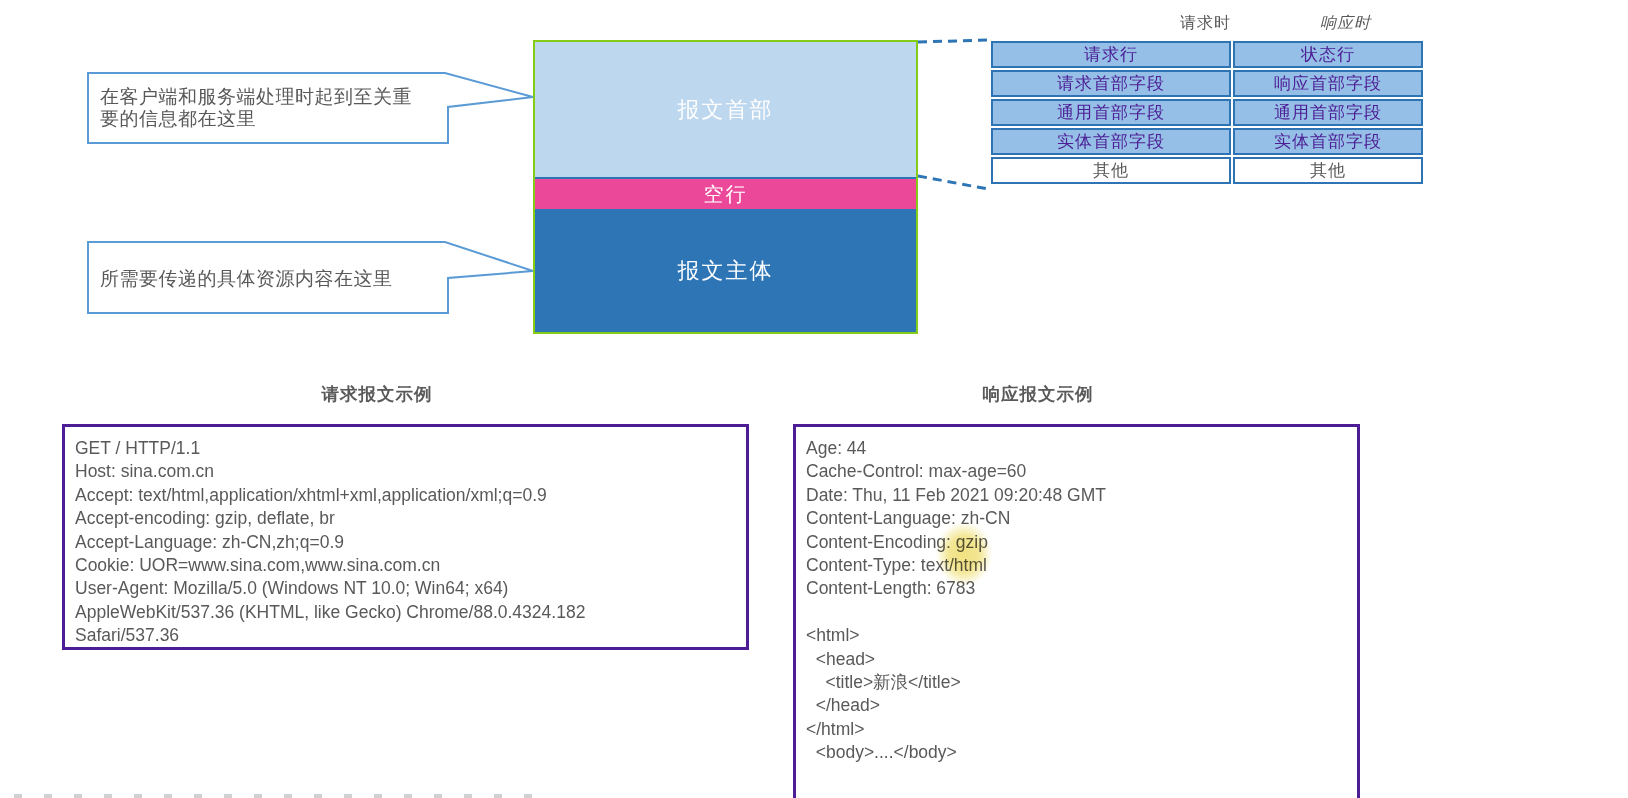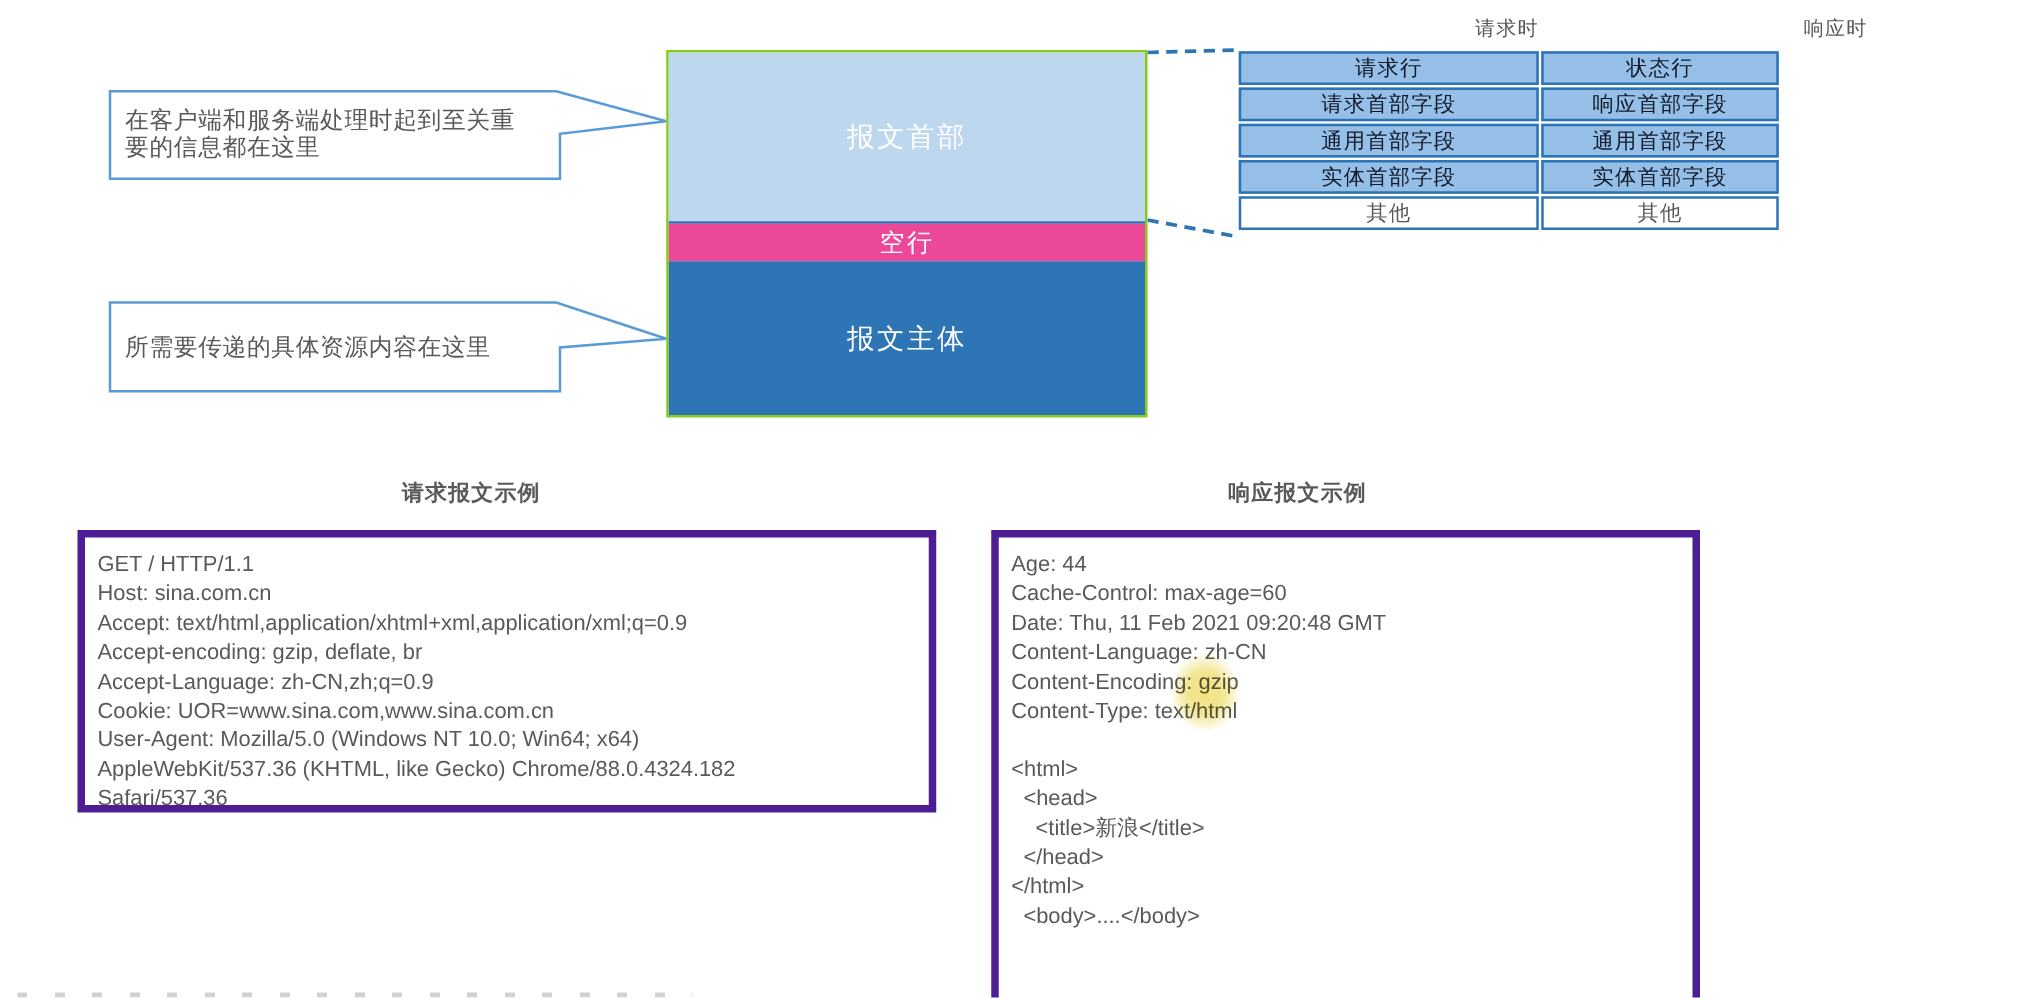--- a/index.html
+++ b/index.html
@@ -32,26 +32,26 @@
   .col-head{color:#595959;font-size:16px;text-align:right;letter-spacing:1px;}
   .hdr-table{
     left:991px;top:41px;width:432px;
     display:grid;grid-template-columns:240px 190px;grid-auto-rows:27px;gap:2px;
   }
   .hdr-cell{
     display:flex;align-items:center;justify-content:center;
     font-size:17px;letter-spacing:1px;box-sizing:border-box;
     border:2px solid #2E74B5;
   }
-  .hdr-cell.blue{background:#95BFE6;color:#0f172a;}
+  .hdr-cell.blue{background:#95BFE6;color:#4c1d95;}
   .hdr-cell.white{background:#ffffff;color:#595959;}
   
   .example-title{color:#595959;font-size:17.5px;font-weight:bold;text-align:center;letter-spacing:1px;}
   .example-box{
-    border:6px solid #4c1d95;background:#ffffff;
+    border:3px solid #4c1d95;background:#ffffff;
     box-sizing:border-box;padding:10px 8px 0 10px;
   }
   .code-line{
     height:23.4px;line-height:23.4px;font-size:17.5px;color:#595959;white-space:pre;
     overflow:visible;
   }
   
   .highlight-dot{
     left:936px;top:522px;width:56px;height:64px;border-radius:50%;
     background:radial-gradient(closest-side,rgba(240,224,122,.95),rgba(240,224,122,.8) 55%,rgba(240,224,122,0) 100%);
@@ -87,21 +87,21 @@
   </div>
   <div class="msg-section msg-blank">
     <span>空行</span>
   </div>
   <div class="msg-section msg-body">
     <span>报文主体</span>
   </div>
 </div>
 
 <div class="abs col-head" style="left:991px;top:13px;width:240px;">请求时</div>
-<div class="abs col-head" style="left:1304px;top:13px;width:190px;">响应时</div>
+<div class="abs col-head" style="left:1181px;top:13px;width:190px;font-style:italic;">响应时</div>
 
 <div class="abs hdr-table">
   <div class="hdr-cell blue">请求行</div>
   <div class="hdr-cell blue">状态行</div>
   <div class="hdr-cell blue">请求首部字段</div>
   <div class="hdr-cell blue">响应首部字段</div>
   <div class="hdr-cell blue">通用首部字段</div>
   <div class="hdr-cell blue">通用首部字段</div>
   <div class="hdr-cell blue">实体首部字段</div>
   <div class="hdr-cell blue">实体首部字段</div>
@@ -123,20 +123,21 @@
 </div>
 
 <div class="abs example-title" style="left:793px;top:382px;width:490px;">响应报文示例</div>
 <div class="abs example-box" style="left:793px;top:424px;width:567px;height:400px;">
   <div class="code-line">Age: 44</div>
   <div class="code-line">Cache-Control: max-age=60</div>
   <div class="code-line">Date: Thu, 11 Feb 2021 09:20:48 GMT</div>
   <div class="code-line">Content-Language: zh-CN</div>
   <div class="code-line">Content-Encoding: gzip</div>
   <div class="code-line">Content-Type: text/html</div>
+  <div class="code-line">Content-Length: 6783</div>
   <div class="code-line"></div>
   <div class="code-line">&lt;html&gt;</div>
   <div class="code-line">  &lt;head&gt;</div>
   <div class="code-line">    &lt;title&gt;新浪&lt;/title&gt;</div>
   <div class="code-line">  &lt;/head&gt;</div>
   <div class="code-line">&lt;/html&gt;</div>
   <div class="code-line">  &lt;body&gt;....&lt;/body&gt;</div>
 </div>
 
 <div class="abs highlight-dot"></div>

